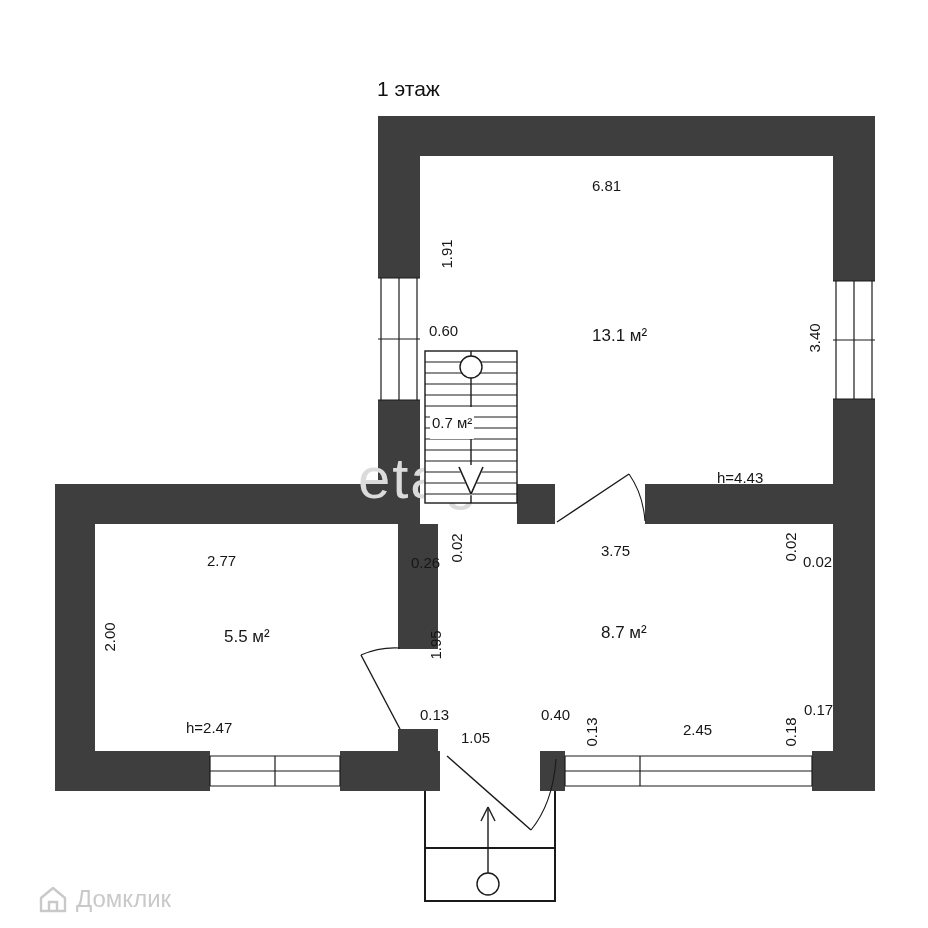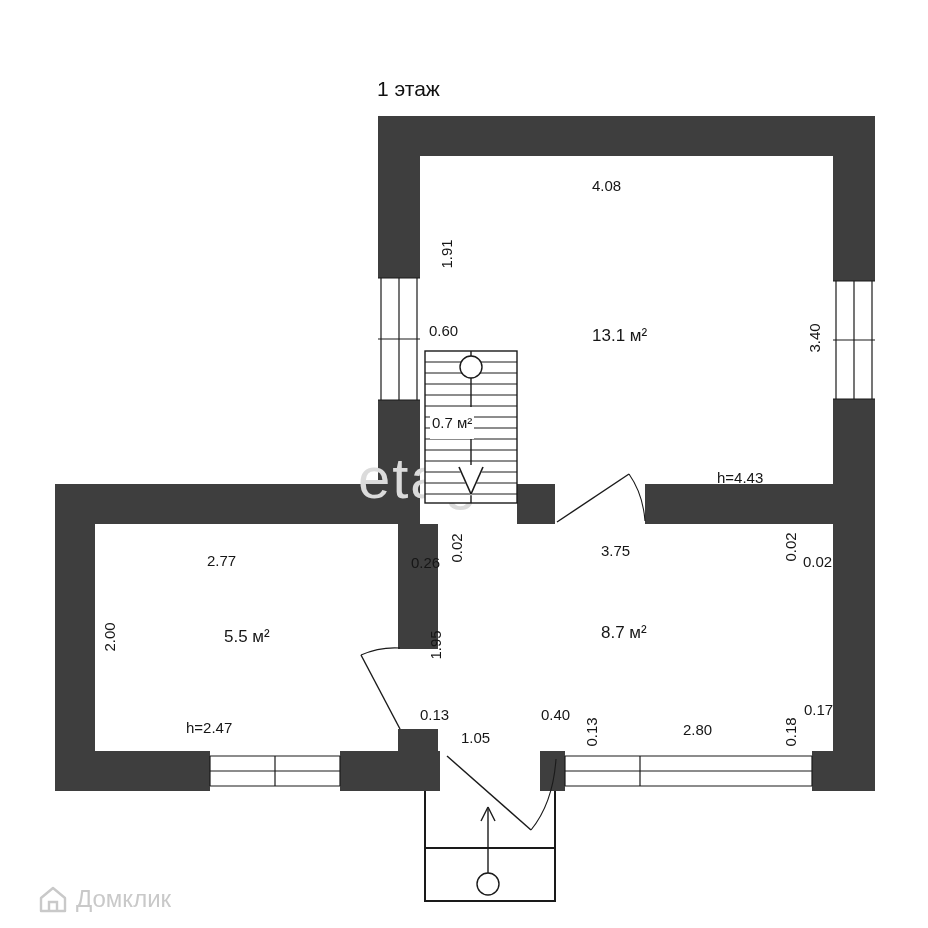--- a/index.html
+++ b/index.html
@@ -135,21 +135,21 @@
     <g>
       <path d="M 425 765 L 425 875 L 555 875 L 555 765" fill="none" stroke="#1a1a1a" stroke-width="2"></path>
       <line x1="425" y1="822" x2="555" y2="822" stroke="#1a1a1a" stroke-width="2"></line>
       <circle cx="488" cy="858" r="11" fill="#ffffff" stroke="#1a1a1a" stroke-width="1.4"></circle>
       <line x1="488" y1="847" x2="488" y2="783" stroke="#1a1a1a" stroke-width="1.4"></line>
       <line x1="481" y1="795" x2="488" y2="781" stroke="#1a1a1a" stroke-width="1.4"></line>
       <line x1="495" y1="795" x2="488" y2="781" stroke="#1a1a1a" stroke-width="1.4"></line>
     </g>
   </svg>
 
-  <span class="label" style="left:592px;top:152px">4.08</span>
+  <span class="label" style="left:592px;top:152px">6.81</span>
   <span class="label rot" style="left:431px;top:220px">1.91</span>
   <span class="label" style="left:429px;top:297px">0.60</span>
   <span class="label room" style="left:592px;top:302px">13.1 м²</span>
   <span class="label rot" style="left:799px;top:304px">3.40</span>
   <span class="label onstairs" style="left:430px;top:381px">0.7 м²</span>
   <span class="label" style="left:717px;top:444px">h=4.43</span>
 
   <span class="label" style="left:207px;top:527px">2.77</span>
   <span class="label" style="left:411px;top:529px">0.26</span>
   <span class="label rot" style="left:441px;top:514px">0.02</span>
@@ -160,21 +160,21 @@
   <span class="label rot" style="left:94px;top:603px">2.00</span>
   <span class="label room" style="left:224px;top:603px">5.5 м²</span>
   <span class="label rot" style="left:420px;top:611px">1.95</span>
   <span class="label room" style="left:601px;top:599px">8.7 м²</span>
 
   <span class="label" style="left:186px;top:694px">h=2.47</span>
   <span class="label" style="left:420px;top:681px">0.13</span>
   <span class="label" style="left:461px;top:704px">1.05</span>
   <span class="label" style="left:541px;top:681px">0.40</span>
   <span class="label rot" style="left:576px;top:698px">0.13</span>
-  <span class="label" style="left:683px;top:696px">2.80</span>
+  <span class="label" style="left:683px;top:696px">2.45</span>
   <span class="label rot" style="left:775px;top:698px">0.18</span>
   <span class="label" style="left:804px;top:676px">0.17</span>
 
   <div class="brand">
     <svg width="30" height="30" viewBox="0 0 30 30">
       <path d="M15 4 L27 14 V27 H3 V14 Z" fill="none" stroke="#c9c9c9" stroke-width="2.4" stroke-linejoin="round"></path>
       <path d="M11 27 V18 H19 V27" fill="none" stroke="#c9c9c9" stroke-width="2.4"></path>
     </svg>
     <span>Домклик</span>
   </div>

